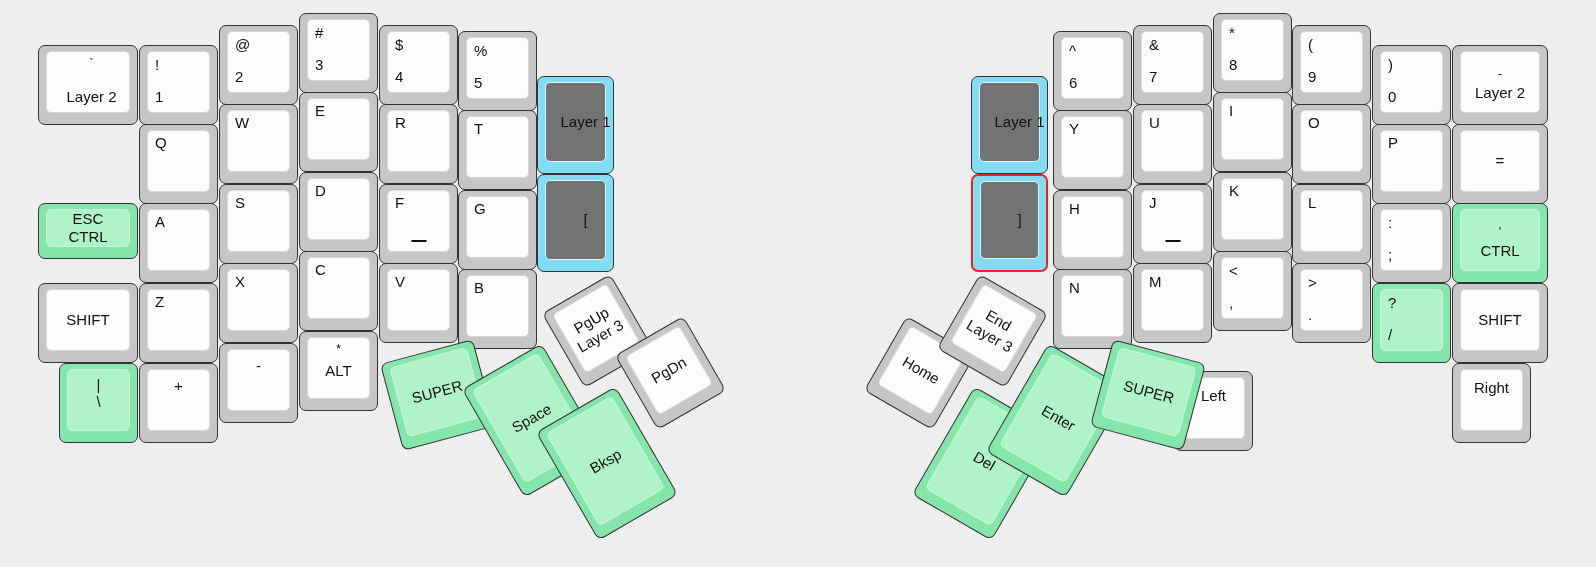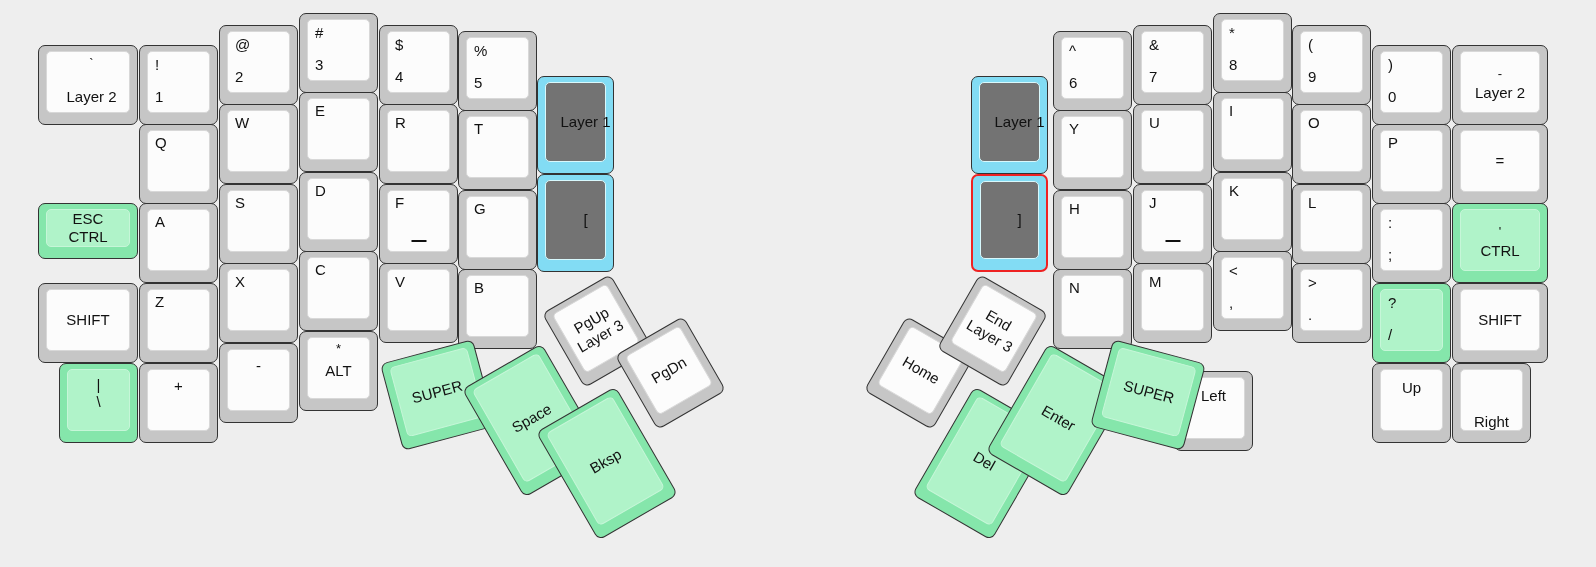--- a/index.html
+++ b/index.html
@@ -363,25 +363,20 @@
     <div class="lg">:</div>
     <div class="lg">;</div>
   </div>
 </div>
 <div class="key green" style="left:1372px;top:283px;width:79px;height:80px;">
   <div class="cap nl">
     <div class="lg">?</div>
     <div class="lg">/</div>
   </div>
 </div>
-<div class="key" style="left:1372px;top:363px;width:79px;height:80px;">
-  <div class="cap tc" style="padding-top:10px;">
-    <div class="lg">Up</div>
-  </div>
-</div>
 
 <div class="key" style="left:1452px;top:45px;width:96px;height:80px;">
   <div class="cap tc" style="justify-content:center;gap:4px;">
     <div class="lg" style="font-size:13px;">-</div>
     <div class="lg">Layer 2</div>
   </div>
 </div>
 <div class="key" style="left:1452px;top:124px;width:96px;height:80px;">
   <div class="cap">
     <div class="lg">=</div>
@@ -392,21 +387,21 @@
     <div class="lg" style="font-size:13px;">'</div>
     <div class="lg">CTRL</div>
   </div>
 </div>
 <div class="key" style="left:1452px;top:283px;width:96px;height:80px;">
   <div class="cap">
     <div class="lg">SHIFT</div>
   </div>
 </div>
 <div class="key" style="left:1452px;top:363px;width:79px;height:80px;">
-  <div class="cap tc" style="padding-top:10px;justify-content:flex-end;">
+  <div class="cap tc" style="padding-top:10px;">
     <div class="lg">Right</div>
   </div>
 </div>
 
 <div class="key rk" style="left:880px;top:330px;width:79px;height:86px;transform:rotate(30deg);">
   <div class="cap">
     <div class="lg">Home</div>
   </div>
 </div>
 <div class="key rk" style="left:953px;top:288px;width:79px;height:86px;transform:rotate(30deg);">

